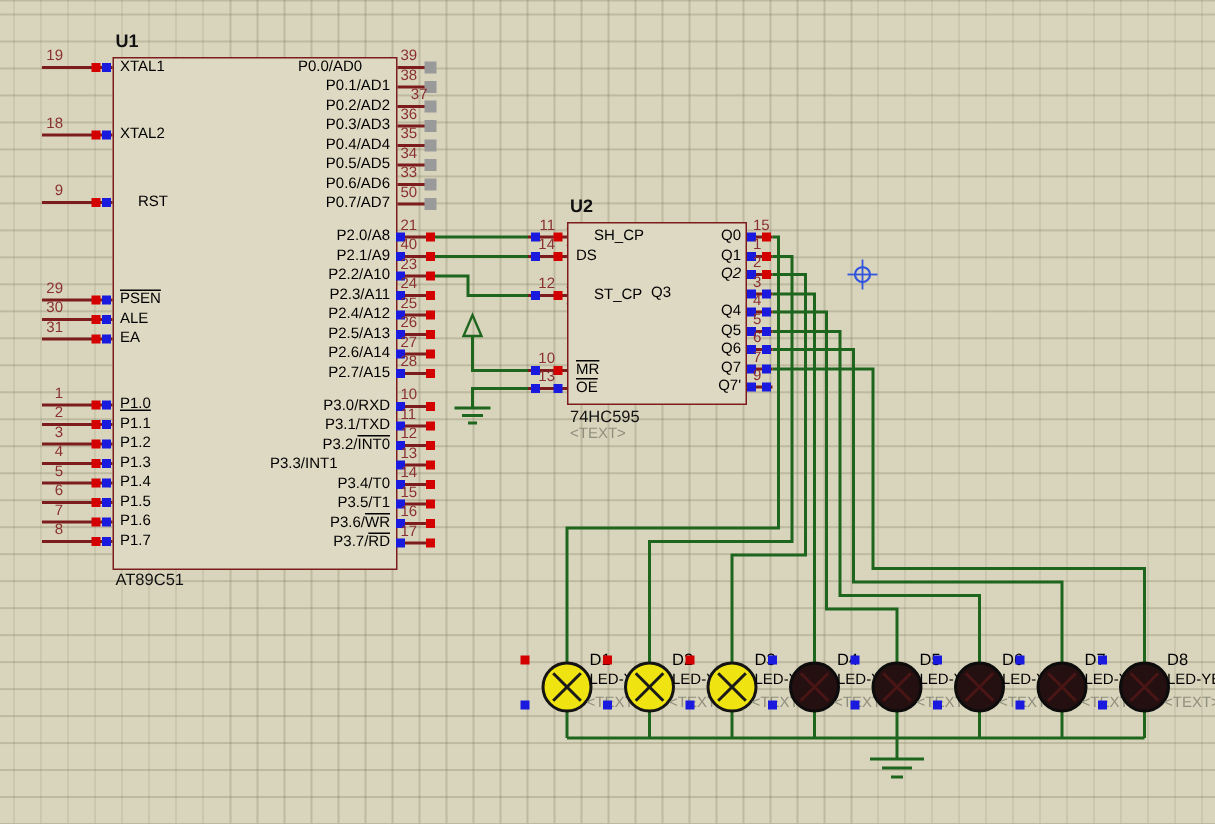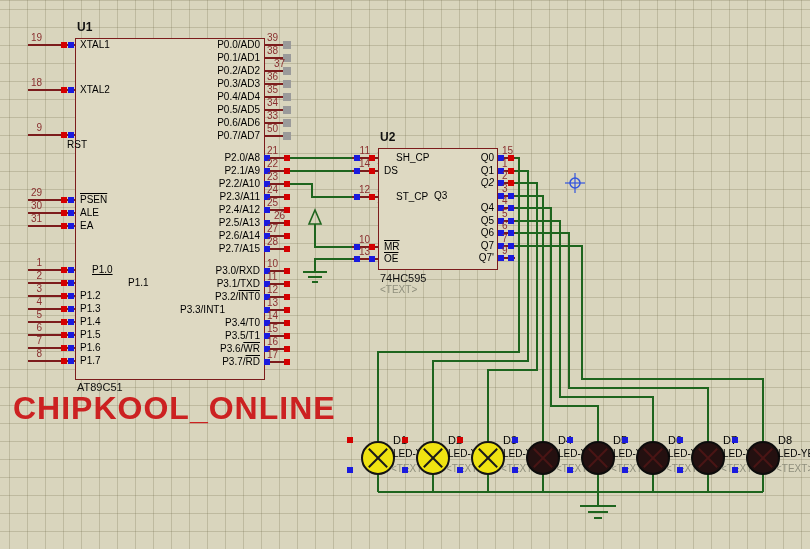--- a/index.html
+++ b/index.html
@@ -78,59 +78,58 @@
       <line x1="575" y1="173" x2="575" y2="193" stroke="#3355dd" stroke-width="1.2"></line>
     </svg>
   <div id="parts">
     <div id="u1-body" class="ic"></div>
     <div id="u1-ref" class="ref">U1</div>
     <div id="u1-value" class="val">AT89C51</div>
     <div id="u2-body" class="ic"></div>
     <div id="u2-ref" class="ref">U2</div>
     <div id="u2-value" class="val">74HC595</div>
     <div id="u2-text" class="ph">&lt;TEXT&gt;</div>
-    <div id="title">CHIPKOOL_ONLINE</div>
   <div class="stub" style="left: 28px; top: 44px; width: 47px;"></div>
       <div class="pnum" style="left: 18px; top: 32px; width: 24px; text-align: right;">19</div>
       <div class="pname" style="top: 39px; left: 80px;">XTAL1</div>
       <div class="sq" style="left: 61px; top: 42px; width: 6px; height: 6px; background: rgb(212, 0, 0);"></div>
       <div class="sq" style="left: 68px; top: 42px; width: 6px; height: 6px; background: rgb(26, 26, 222);"></div>
       <div class="stub" style="left: 28px; top: 89px; width: 47px;"></div>
       <div class="pnum" style="left: 18px; top: 77px; width: 24px; text-align: right;">18</div>
       <div class="pname" style="top: 84px; left: 80px;">XTAL2</div>
       <div class="sq" style="left: 61px; top: 87px; width: 6px; height: 6px; background: rgb(212, 0, 0);"></div>
       <div class="sq" style="left: 68px; top: 87px; width: 6px; height: 6px; background: rgb(26, 26, 222);"></div>
       <div class="stub" style="left: 28px; top: 134px; width: 47px;"></div>
       <div class="pnum" style="left: 18px; top: 122px; width: 24px; text-align: right;">9</div>
-      <div class="pname" style="top: 129px; left: 67px; margin-top: 10px;">RST</div>
+      <div class="pname" style="top: 129px; left: 92px;">RST</div>
       <div class="sq" style="left: 61px; top: 132px; width: 6px; height: 6px; background: rgb(212, 0, 0);"></div>
       <div class="sq" style="left: 68px; top: 132px; width: 6px; height: 6px; background: rgb(26, 26, 222);"></div>
       <div class="stub" style="left: 28px; top: 199px; width: 47px;"></div>
       <div class="pnum" style="left: 18px; top: 187px; width: 24px; text-align: right;">29</div>
       <div class="pname" style="top: 194px; left: 80px;"><span class="over">PSEN</span></div>
       <div class="sq" style="left: 61px; top: 197px; width: 6px; height: 6px; background: rgb(212, 0, 0);"></div>
       <div class="sq" style="left: 68px; top: 197px; width: 6px; height: 6px; background: rgb(26, 26, 222);"></div>
       <div class="stub" style="left: 28px; top: 212px; width: 47px;"></div>
       <div class="pnum" style="left: 18px; top: 200px; width: 24px; text-align: right;">30</div>
       <div class="pname" style="top: 207px; left: 80px;">ALE</div>
       <div class="sq" style="left: 61px; top: 210px; width: 6px; height: 6px; background: rgb(212, 0, 0);"></div>
       <div class="sq" style="left: 68px; top: 210px; width: 6px; height: 6px; background: rgb(26, 26, 222);"></div>
       <div class="stub" style="left: 28px; top: 225px; width: 47px;"></div>
       <div class="pnum" style="left: 18px; top: 213px; width: 24px; text-align: right;">31</div>
       <div class="pname" style="top: 220px; left: 80px;">EA</div>
       <div class="sq" style="left: 61px; top: 223px; width: 6px; height: 6px; background: rgb(212, 0, 0);"></div>
       <div class="sq" style="left: 68px; top: 223px; width: 6px; height: 6px; background: rgb(26, 26, 222);"></div>
       <div class="stub" style="left: 28px; top: 269px; width: 47px;"></div>
       <div class="pnum" style="left: 18px; top: 257px; width: 24px; text-align: right;">1</div>
-      <div class="pname" style="top: 264px; left: 92px; text-decoration: underline;">P1.0</div>
+      <div class="pname" style="top: 264px; left: 80px; text-decoration: underline;">P1.0</div>
       <div class="sq" style="left: 61px; top: 267px; width: 6px; height: 6px; background: rgb(212, 0, 0);"></div>
       <div class="sq" style="left: 68px; top: 267px; width: 6px; height: 6px; background: rgb(26, 26, 222);"></div>
       <div class="stub" style="left: 28px; top: 282px; width: 47px;"></div>
       <div class="pnum" style="left: 18px; top: 270px; width: 24px; text-align: right;">2</div>
-      <div class="pname" style="top: 277px; left: 80px; margin-left: 48px;">P1.1</div>
+      <div class="pname" style="top: 277px; left: 80px;">P1.1</div>
       <div class="sq" style="left: 61px; top: 280px; width: 6px; height: 6px; background: rgb(212, 0, 0);"></div>
       <div class="sq" style="left: 68px; top: 280px; width: 6px; height: 6px; background: rgb(26, 26, 222);"></div>
       <div class="stub" style="left: 28px; top: 295px; width: 47px;"></div>
       <div class="pnum" style="left: 18px; top: 283px; width: 24px; text-align: right;">3</div>
       <div class="pname" style="top: 290px; left: 80px;">P1.2</div>
       <div class="sq" style="left: 61px; top: 293px; width: 6px; height: 6px; background: rgb(212, 0, 0);"></div>
       <div class="sq" style="left: 68px; top: 293px; width: 6px; height: 6px; background: rgb(26, 26, 222);"></div>
       <div class="stub" style="left: 28px; top: 308px; width: 47px;"></div>
       <div class="pnum" style="left: 18px; top: 296px; width: 24px; text-align: right;">4</div>
       <div class="pname" style="top: 303px; left: 80px;">P1.3</div>
@@ -151,21 +150,21 @@
       <div class="pname" style="top: 342px; left: 80px;">P1.6</div>
       <div class="sq" style="left: 61px; top: 345px; width: 6px; height: 6px; background: rgb(212, 0, 0);"></div>
       <div class="sq" style="left: 68px; top: 345px; width: 6px; height: 6px; background: rgb(26, 26, 222);"></div>
       <div class="stub" style="left: 28px; top: 360px; width: 47px;"></div>
       <div class="pnum" style="left: 18px; top: 348px; width: 24px; text-align: right;">8</div>
       <div class="pname" style="top: 355px; left: 80px;">P1.7</div>
       <div class="sq" style="left: 61px; top: 358px; width: 6px; height: 6px; background: rgb(212, 0, 0);"></div>
       <div class="sq" style="left: 68px; top: 358px; width: 6px; height: 6px; background: rgb(26, 26, 222);"></div>
       <div class="stub" style="left: 265px; top: 44px; width: 25px;"></div>
       <div class="pnum" style="left: 267px; top: 32px; width: 18px; text-align: left;">39</div>
-      <div class="pname" style="top: 39px; left: 180px; width: 80px; text-align: right;">P0.0/AD0</div>
+      <div class="pname" style="top: 39px; left: 180px; width: 80px; text-align: center;">P0.0/AD0</div>
       <div class="sq" style="left: 283px; top: 41px; width: 8px; height: 8px; background: rgb(154, 154, 154);"></div>
       <div class="stub" style="left: 265px; top: 57px; width: 25px;"></div>
       <div class="pnum" style="left: 267px; top: 45px; width: 18px; text-align: left;">38</div>
       <div class="pname" style="top: 52px; left: 180px; width: 80px; text-align: right;">P0.1/AD1</div>
       <div class="sq" style="left: 283px; top: 54px; width: 8px; height: 8px; background: rgb(154, 154, 154);"></div>
       <div class="stub" style="left: 265px; top: 70px; width: 25px;"></div>
       <div class="pnum" style="left: 267px; top: 58px; width: 18px; text-align: right;">37</div>
       <div class="pname" style="top: 65px; left: 180px; width: 80px; text-align: right;">P0.2/AD2</div>
       <div class="sq" style="left: 283px; top: 67px; width: 8px; height: 8px; background: rgb(154, 154, 154);"></div>
       <div class="stub" style="left: 265px; top: 83px; width: 25px;"></div>
@@ -187,41 +186,41 @@
       <div class="stub" style="left: 265px; top: 135px; width: 25px;"></div>
       <div class="pnum" style="left: 267px; top: 123px; width: 18px; text-align: left;">50</div>
       <div class="pname" style="top: 130px; left: 180px; width: 80px; text-align: right;">P0.7/AD7</div>
       <div class="sq" style="left: 283px; top: 132px; width: 8px; height: 8px; background: rgb(154, 154, 154);"></div>
       <div class="stub" style="left: 265px; top: 157px; width: 25px;"></div>
       <div class="pnum" style="left: 267px; top: 145px; width: 18px; text-align: left;">21</div>
       <div class="pname" style="top: 152px; left: 180px; width: 80px; text-align: right;">P2.0/A8</div>
       <div class="sq" style="left: 264px; top: 155px; width: 6px; height: 6px; background: rgb(26, 26, 222);"></div>
       <div class="sq" style="left: 284px; top: 155px; width: 6px; height: 6px; background: rgb(212, 0, 0);"></div>
       <div class="stub" style="left: 265px; top: 170px; width: 25px;"></div>
-      <div class="pnum" style="left: 267px; top: 158px; width: 18px; text-align: left;">22</div>
+      <div class="pnum" style="left: 267px; top: 158px; width: 18px; text-align: left;">40</div>
       <div class="pname" style="top: 165px; left: 180px; width: 80px; text-align: right;">P2.1/A9</div>
       <div class="sq" style="left: 264px; top: 168px; width: 6px; height: 6px; background: rgb(26, 26, 222);"></div>
       <div class="sq" style="left: 284px; top: 168px; width: 6px; height: 6px; background: rgb(212, 0, 0);"></div>
       <div class="stub" style="left: 265px; top: 183px; width: 25px;"></div>
       <div class="pnum" style="left: 267px; top: 171px; width: 18px; text-align: left;">23</div>
       <div class="pname" style="top: 178px; left: 180px; width: 80px; text-align: right;">P2.2/A10</div>
       <div class="sq" style="left: 264px; top: 181px; width: 6px; height: 6px; background: rgb(26, 26, 222);"></div>
       <div class="sq" style="left: 284px; top: 181px; width: 6px; height: 6px; background: rgb(212, 0, 0);"></div>
       <div class="stub" style="left: 265px; top: 196px; width: 25px;"></div>
       <div class="pnum" style="left: 267px; top: 184px; width: 18px; text-align: left;">24</div>
       <div class="pname" style="top: 191px; left: 180px; width: 80px; text-align: right;">P2.3/A11</div>
       <div class="sq" style="left: 264px; top: 194px; width: 6px; height: 6px; background: rgb(26, 26, 222);"></div>
       <div class="sq" style="left: 284px; top: 194px; width: 6px; height: 6px; background: rgb(212, 0, 0);"></div>
       <div class="stub" style="left: 265px; top: 209px; width: 25px;"></div>
       <div class="pnum" style="left: 267px; top: 197px; width: 18px; text-align: left;">25</div>
       <div class="pname" style="top: 204px; left: 180px; width: 80px; text-align: right;">P2.4/A12</div>
       <div class="sq" style="left: 264px; top: 207px; width: 6px; height: 6px; background: rgb(26, 26, 222);"></div>
       <div class="sq" style="left: 284px; top: 207px; width: 6px; height: 6px; background: rgb(212, 0, 0);"></div>
       <div class="stub" style="left: 265px; top: 222px; width: 25px;"></div>
-      <div class="pnum" style="left: 267px; top: 210px; width: 18px; text-align: right;">26</div>
+      <div class="pnum" style="left: 267px; top: 210px; width: 18px; text-align: left;">26</div>
       <div class="pname" style="top: 217px; left: 180px; width: 80px; text-align: right;">P2.5/A13</div>
       <div class="sq" style="left: 264px; top: 220px; width: 6px; height: 6px; background: rgb(26, 26, 222);"></div>
       <div class="sq" style="left: 284px; top: 220px; width: 6px; height: 6px; background: rgb(212, 0, 0);"></div>
       <div class="stub" style="left: 265px; top: 235px; width: 25px;"></div>
       <div class="pnum" style="left: 267px; top: 223px; width: 18px; text-align: left;">27</div>
       <div class="pname" style="top: 230px; left: 180px; width: 80px; text-align: right;">P2.6/A14</div>
       <div class="sq" style="left: 264px; top: 233px; width: 6px; height: 6px; background: rgb(26, 26, 222);"></div>
       <div class="sq" style="left: 284px; top: 233px; width: 6px; height: 6px; background: rgb(212, 0, 0);"></div>
       <div class="stub" style="left: 265px; top: 248px; width: 25px;"></div>
       <div class="pnum" style="left: 267px; top: 236px; width: 18px; text-align: left;">28</div>

